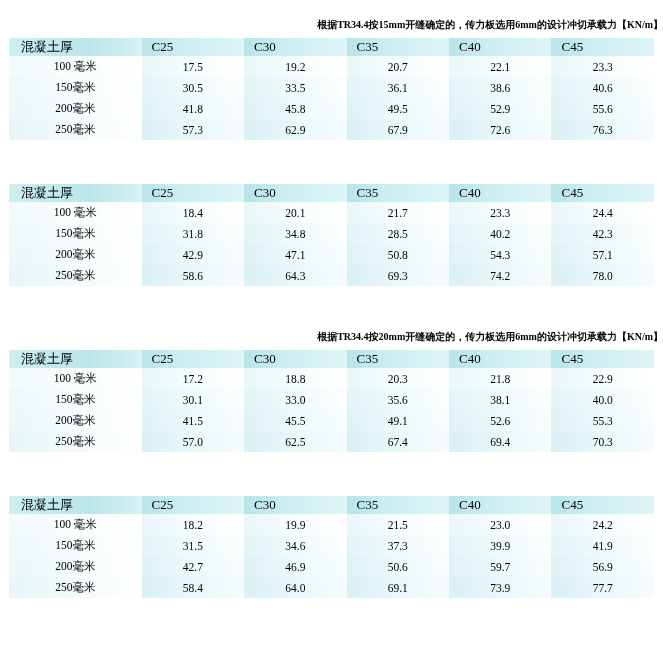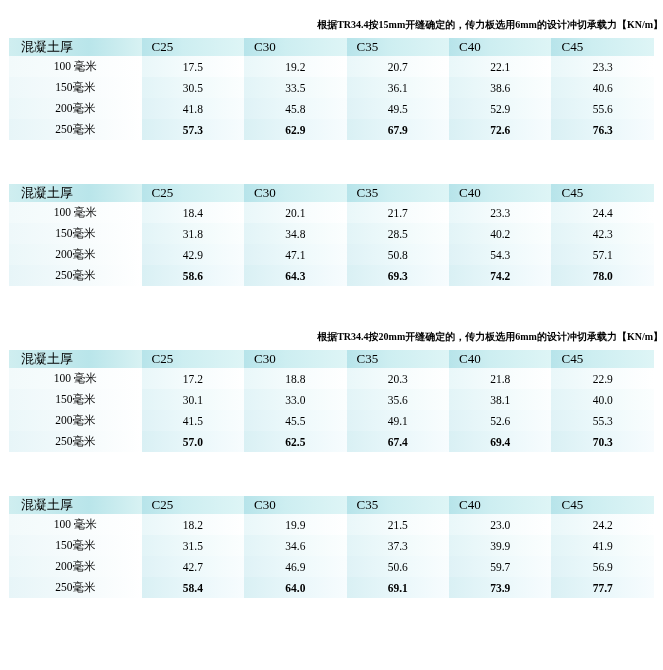--- a/index.html
+++ b/index.html
@@ -66,21 +66,21 @@
   tr.bodyrow td.c0 {
     text-align: center;
     background: linear-gradient(to right, #eefafb 0%, #ffffff 100%);
   }
   tr.bodyrow td.cN {
     text-align: center;
   }
   tr.r0 td.cN { background: linear-gradient(to right, #e9f7f9 0%, #f6fcfd 50%, #ffffff 100%); }
   tr.r1 td.cN { background: linear-gradient(to right, #e2f4f7 0%, #f0fafb 50%, #fbfefe 100%); }
   tr.r2 td.cN { background: linear-gradient(to right, #dff2f6 0%, #edf9fb 50%, #f9fdfe 100%); }
-  tr.r3 td.cN { background: linear-gradient(to right, #d9f0f4 0%, #e9f7fa 50%, #f7fcfe 100%); font-weight: bold; }
+  tr.r3 td.cN { background: linear-gradient(to right, #d9f0f4 0%, #e9f7fa 50%, #f7fcfe 100%); }
   tr.r0 td.c0 { background: linear-gradient(to right, #f2fafb 0%, #ffffff 100%); }
   tr.r1 td.c0 { background: linear-gradient(to right, #eef8fa 0%, #ffffff 100%); text-align: center; }
   tr.r2 td.c0 { background: linear-gradient(to right, #ebf7f9 0%, #ffffff 100%); }
   tr.r3 td.c0 { background: linear-gradient(to right, #e7f5f8 0%, #ffffff 100%); }
   .gap-top { height: 18px; }
   .gap-bottom { height: 26px; }
   .col-first { width: 132px; }
   .col-rest { width: 102px; }
 </style>
 </head>

